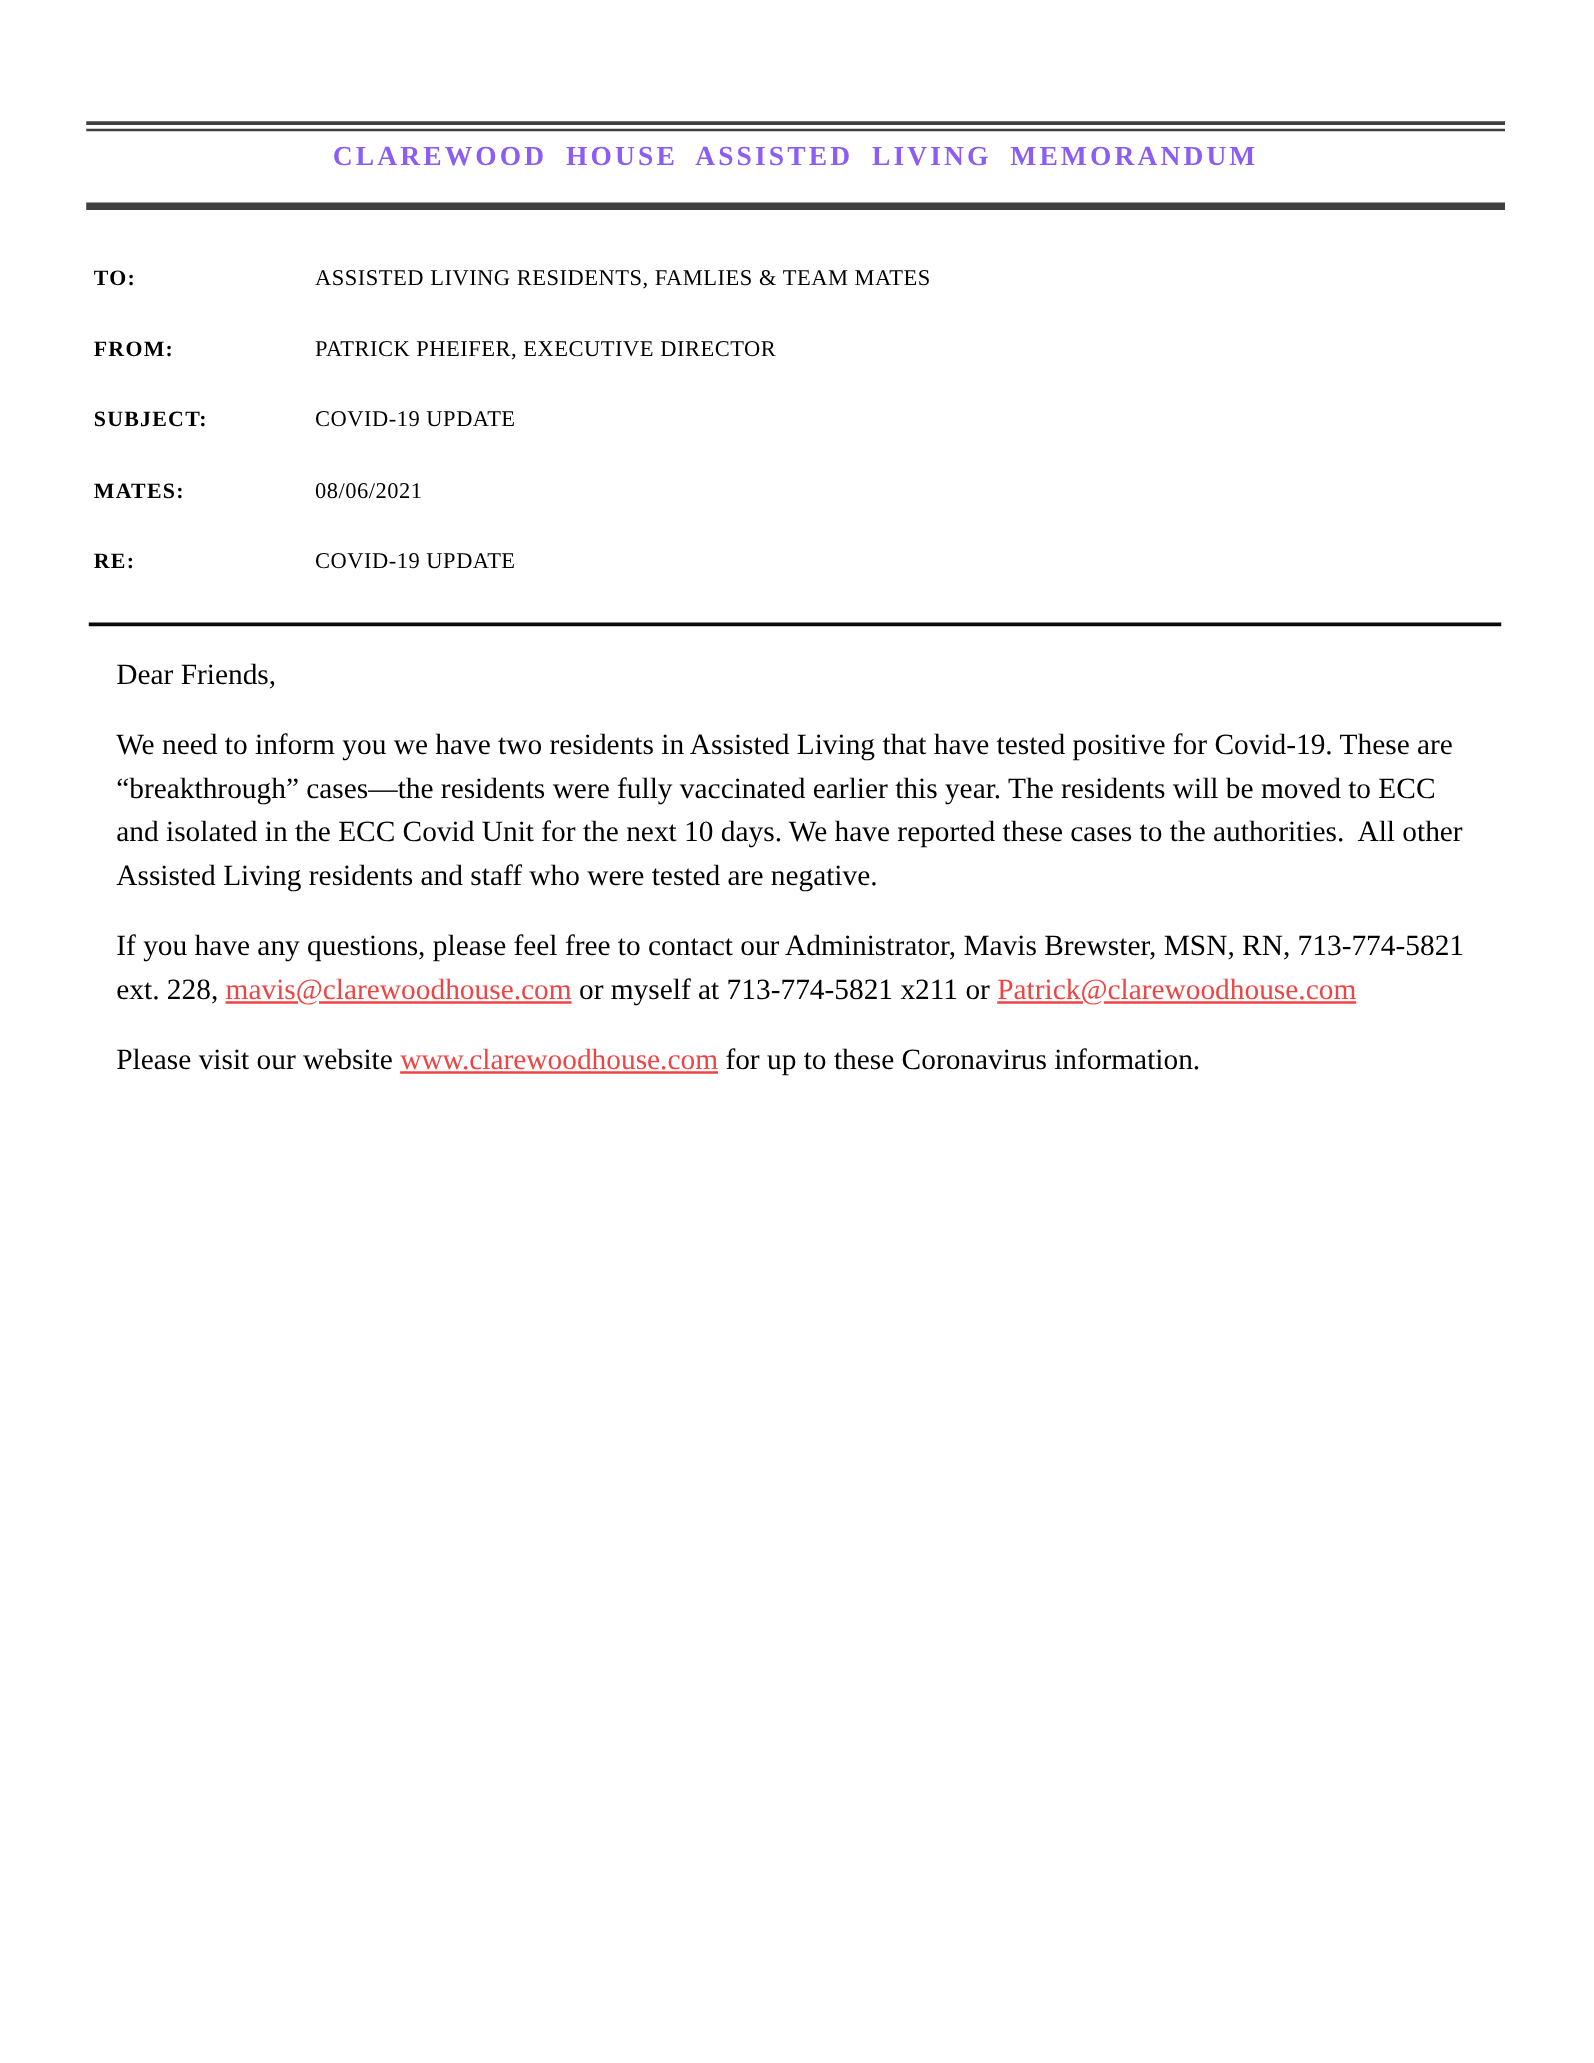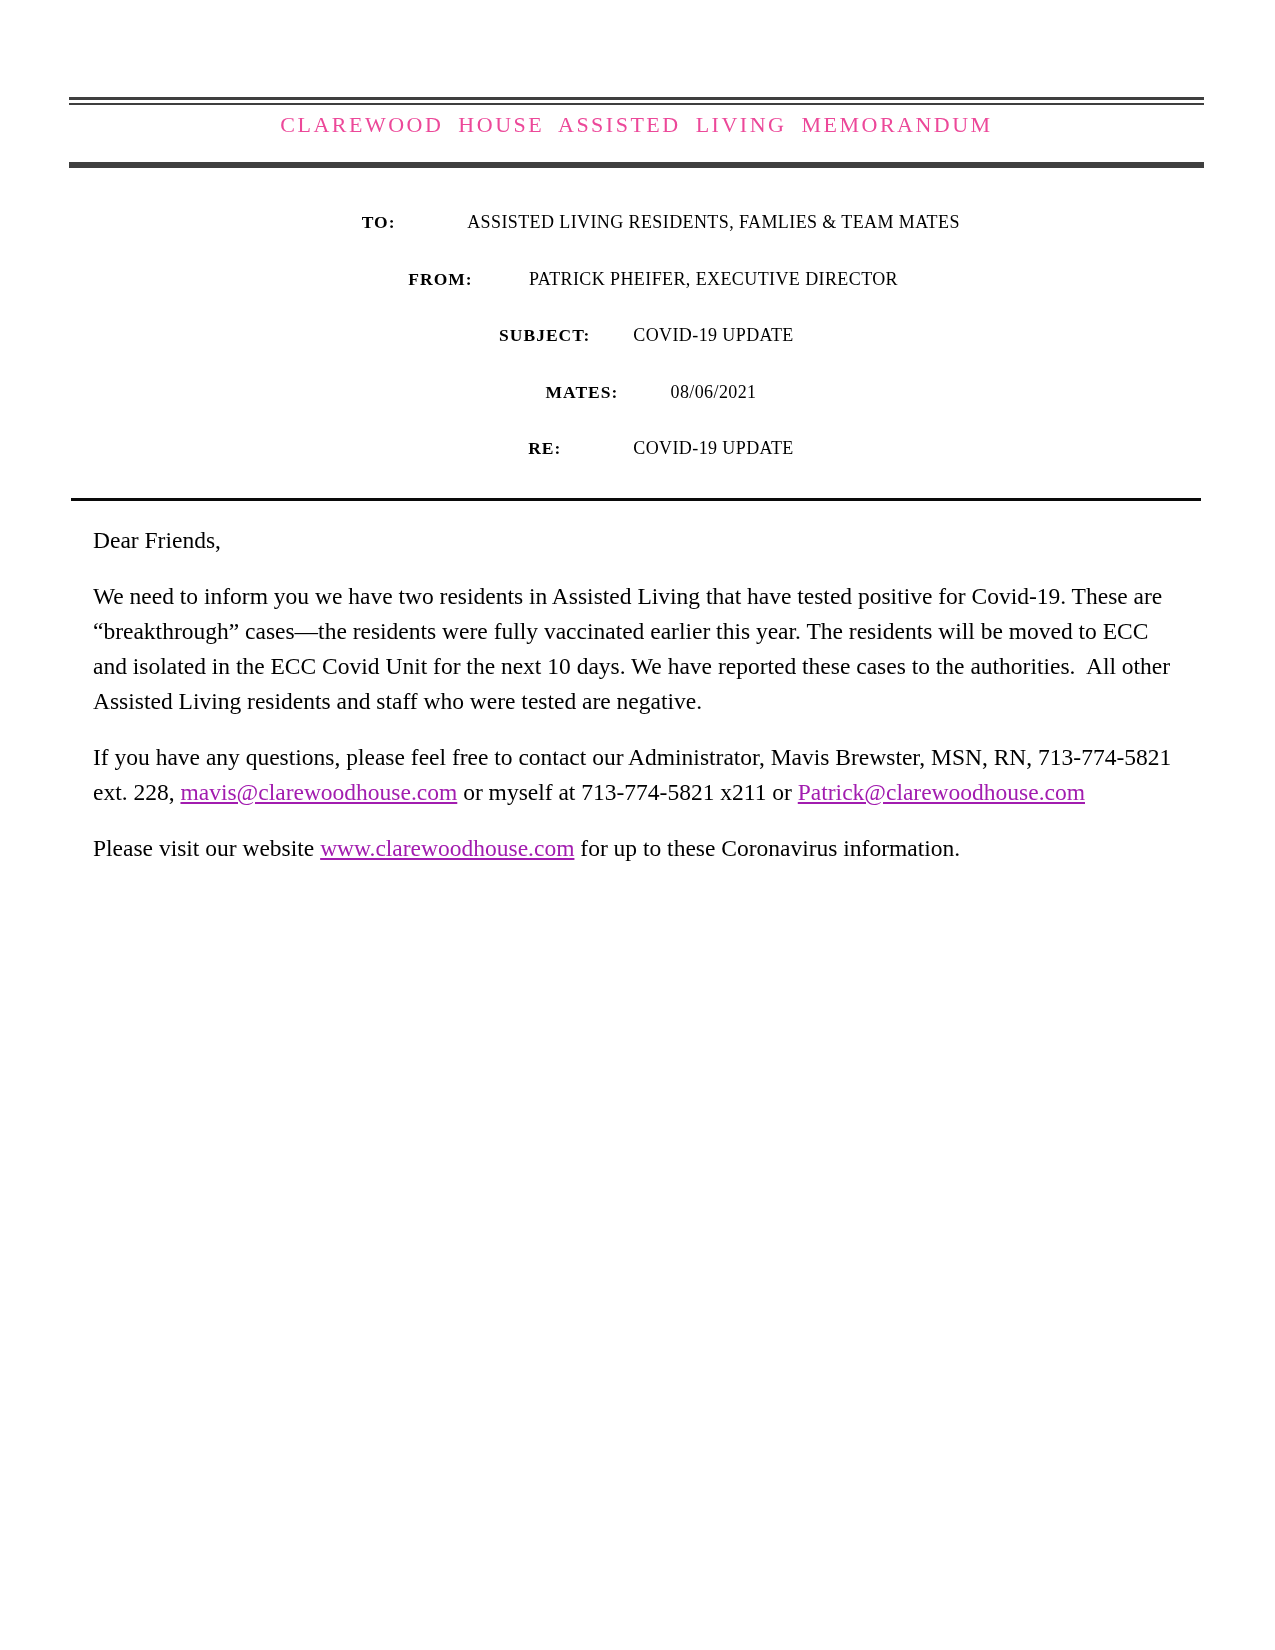--- a/index.html
+++ b/index.html
@@ -15,48 +15,48 @@
 
   
   .rule{position:absolute;left:69px;width:1135px;background:#3f3f3f;}
   .rule-top-1{top:97px;height:3px;}
   .rule-top-2{top:103px;height:2px;}
   .rule-thick{top:162px;height:6px;}
 
   .title{
     position:absolute;top:112px;left:69px;width:1135px;margin:0;
     text-align:center;
-    font-size:22px;font-weight:normal;
+    font-size:22px;font-weight:bold;
     letter-spacing:2.5px;word-spacing:7px;
-    color:#ec4899;
+    color:#8b5cf6;
     white-space:nowrap;
   }
 
   
   .fields{position:absolute;top:212px;left:75px;width:1100px;}
-  .field-row{height:56.5px;text-align:center;}
+  .field-row{height:56.5px;}
   .field-label{
     display:inline-block;width:177px;
     font-weight:bold;font-size:17.5px;letter-spacing:1px;
     vertical-align:baseline;
   }
   .field-value{
     font-size:18px;letter-spacing:0.4px;
     vertical-align:baseline;
   }
 
   .separator{position:absolute;top:498px;left:71px;width:1130px;height:3px;background:#0a0a0a;}
 
   
   .body-text{
     position:absolute;top:523px;left:70px;width:1085px;
     font-size:23.5px;line-height:35px;margin-left:23px;
   }
   .body-text p{margin:0 0 21px 0;white-space:pre-wrap;}
-  a.link{color:#a21caf;text-decoration:underline;cursor:pointer;}
+  a.link{color:#ef4444;text-decoration:underline;cursor:pointer;}
 </style>
 </head>
 <body>
 
 <div class="page">
 
   <div class="rule rule-top-1"></div>
   <div class="rule rule-top-2"></div>
 
   <h1 class="title">CLAREWOOD HOUSE ASSISTED LIVING MEMORANDUM</h1>

